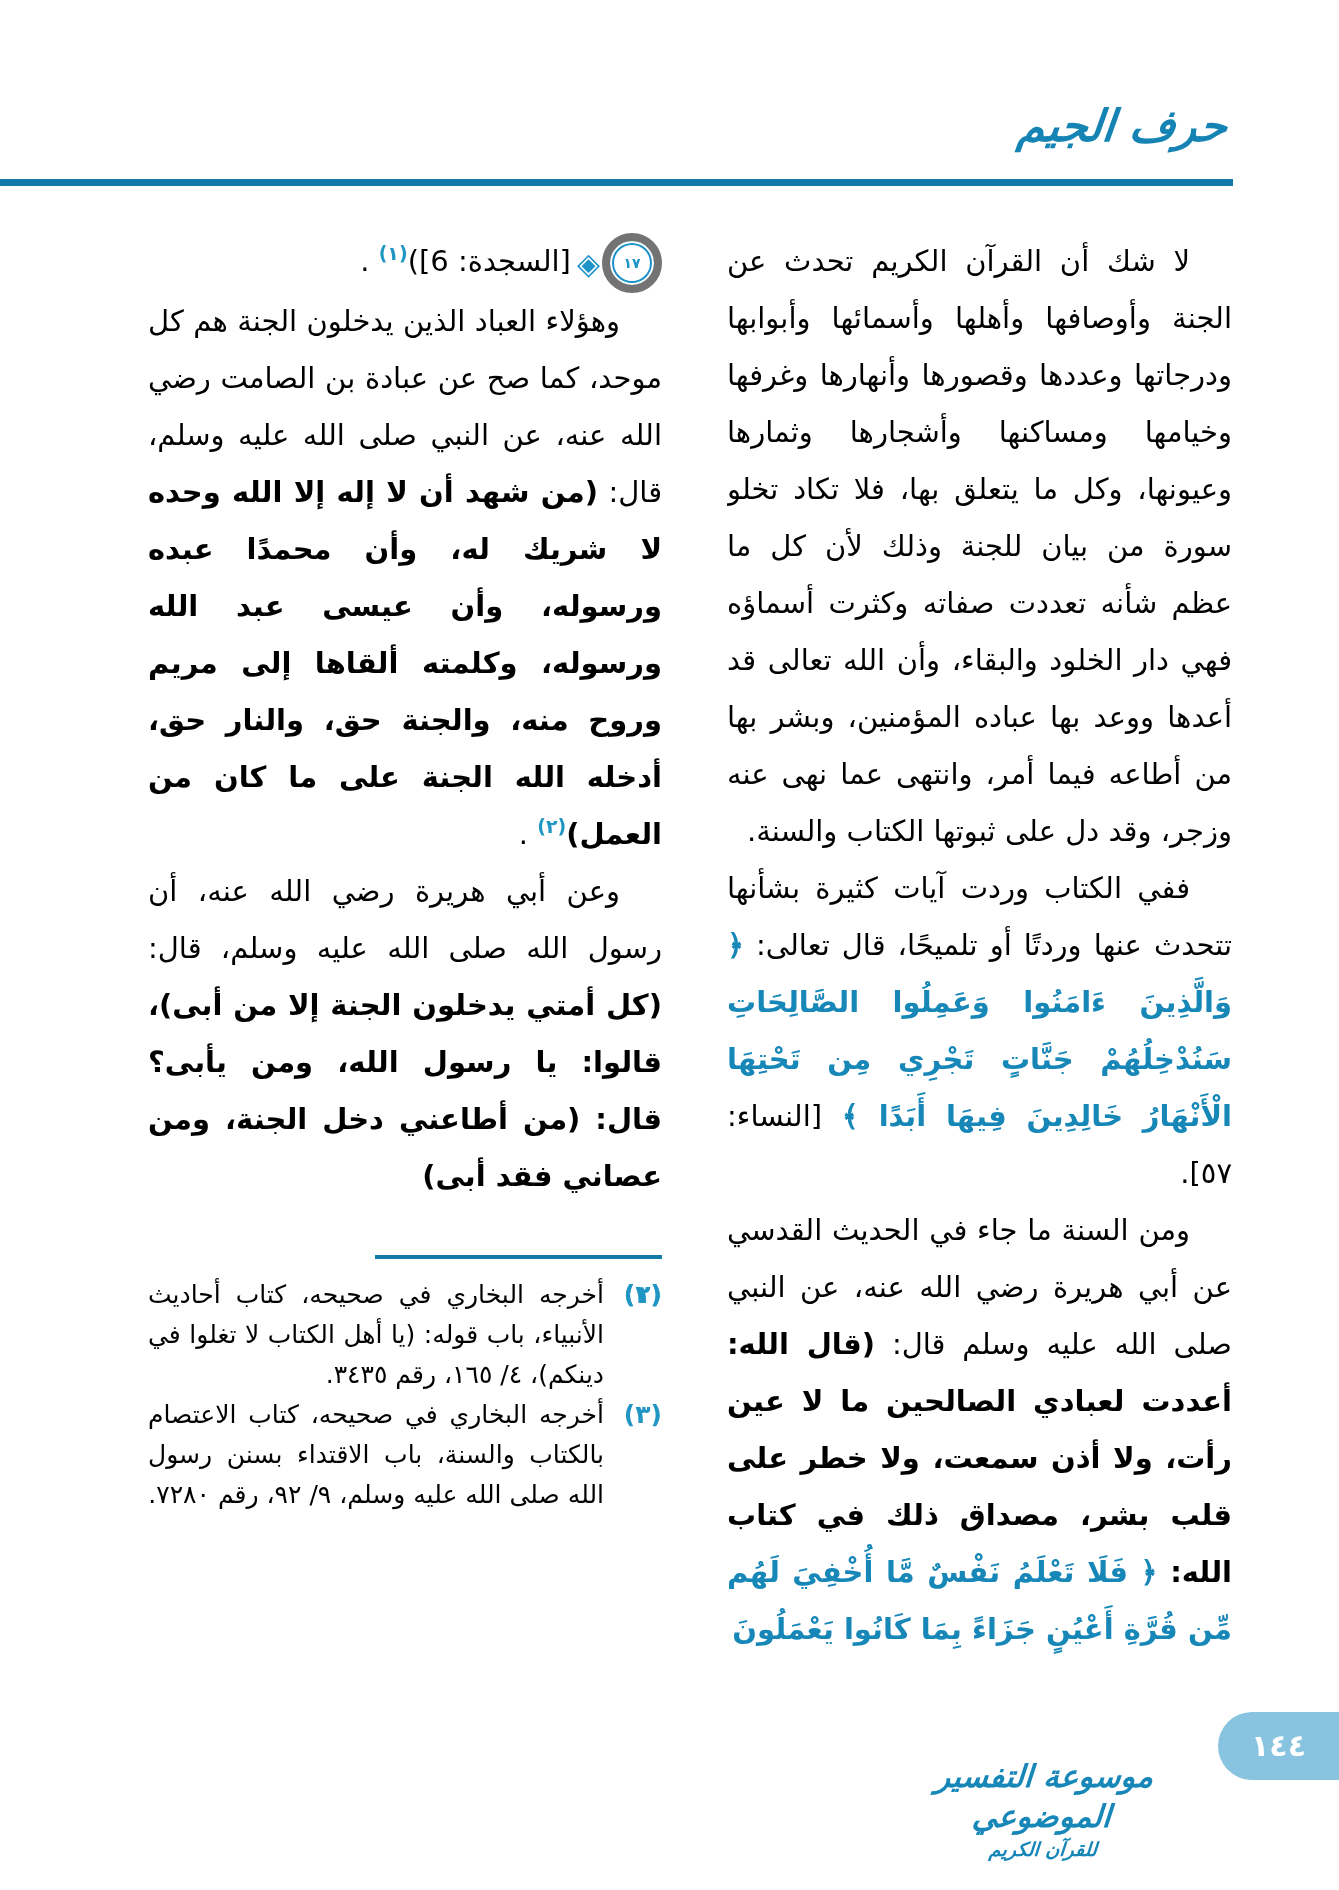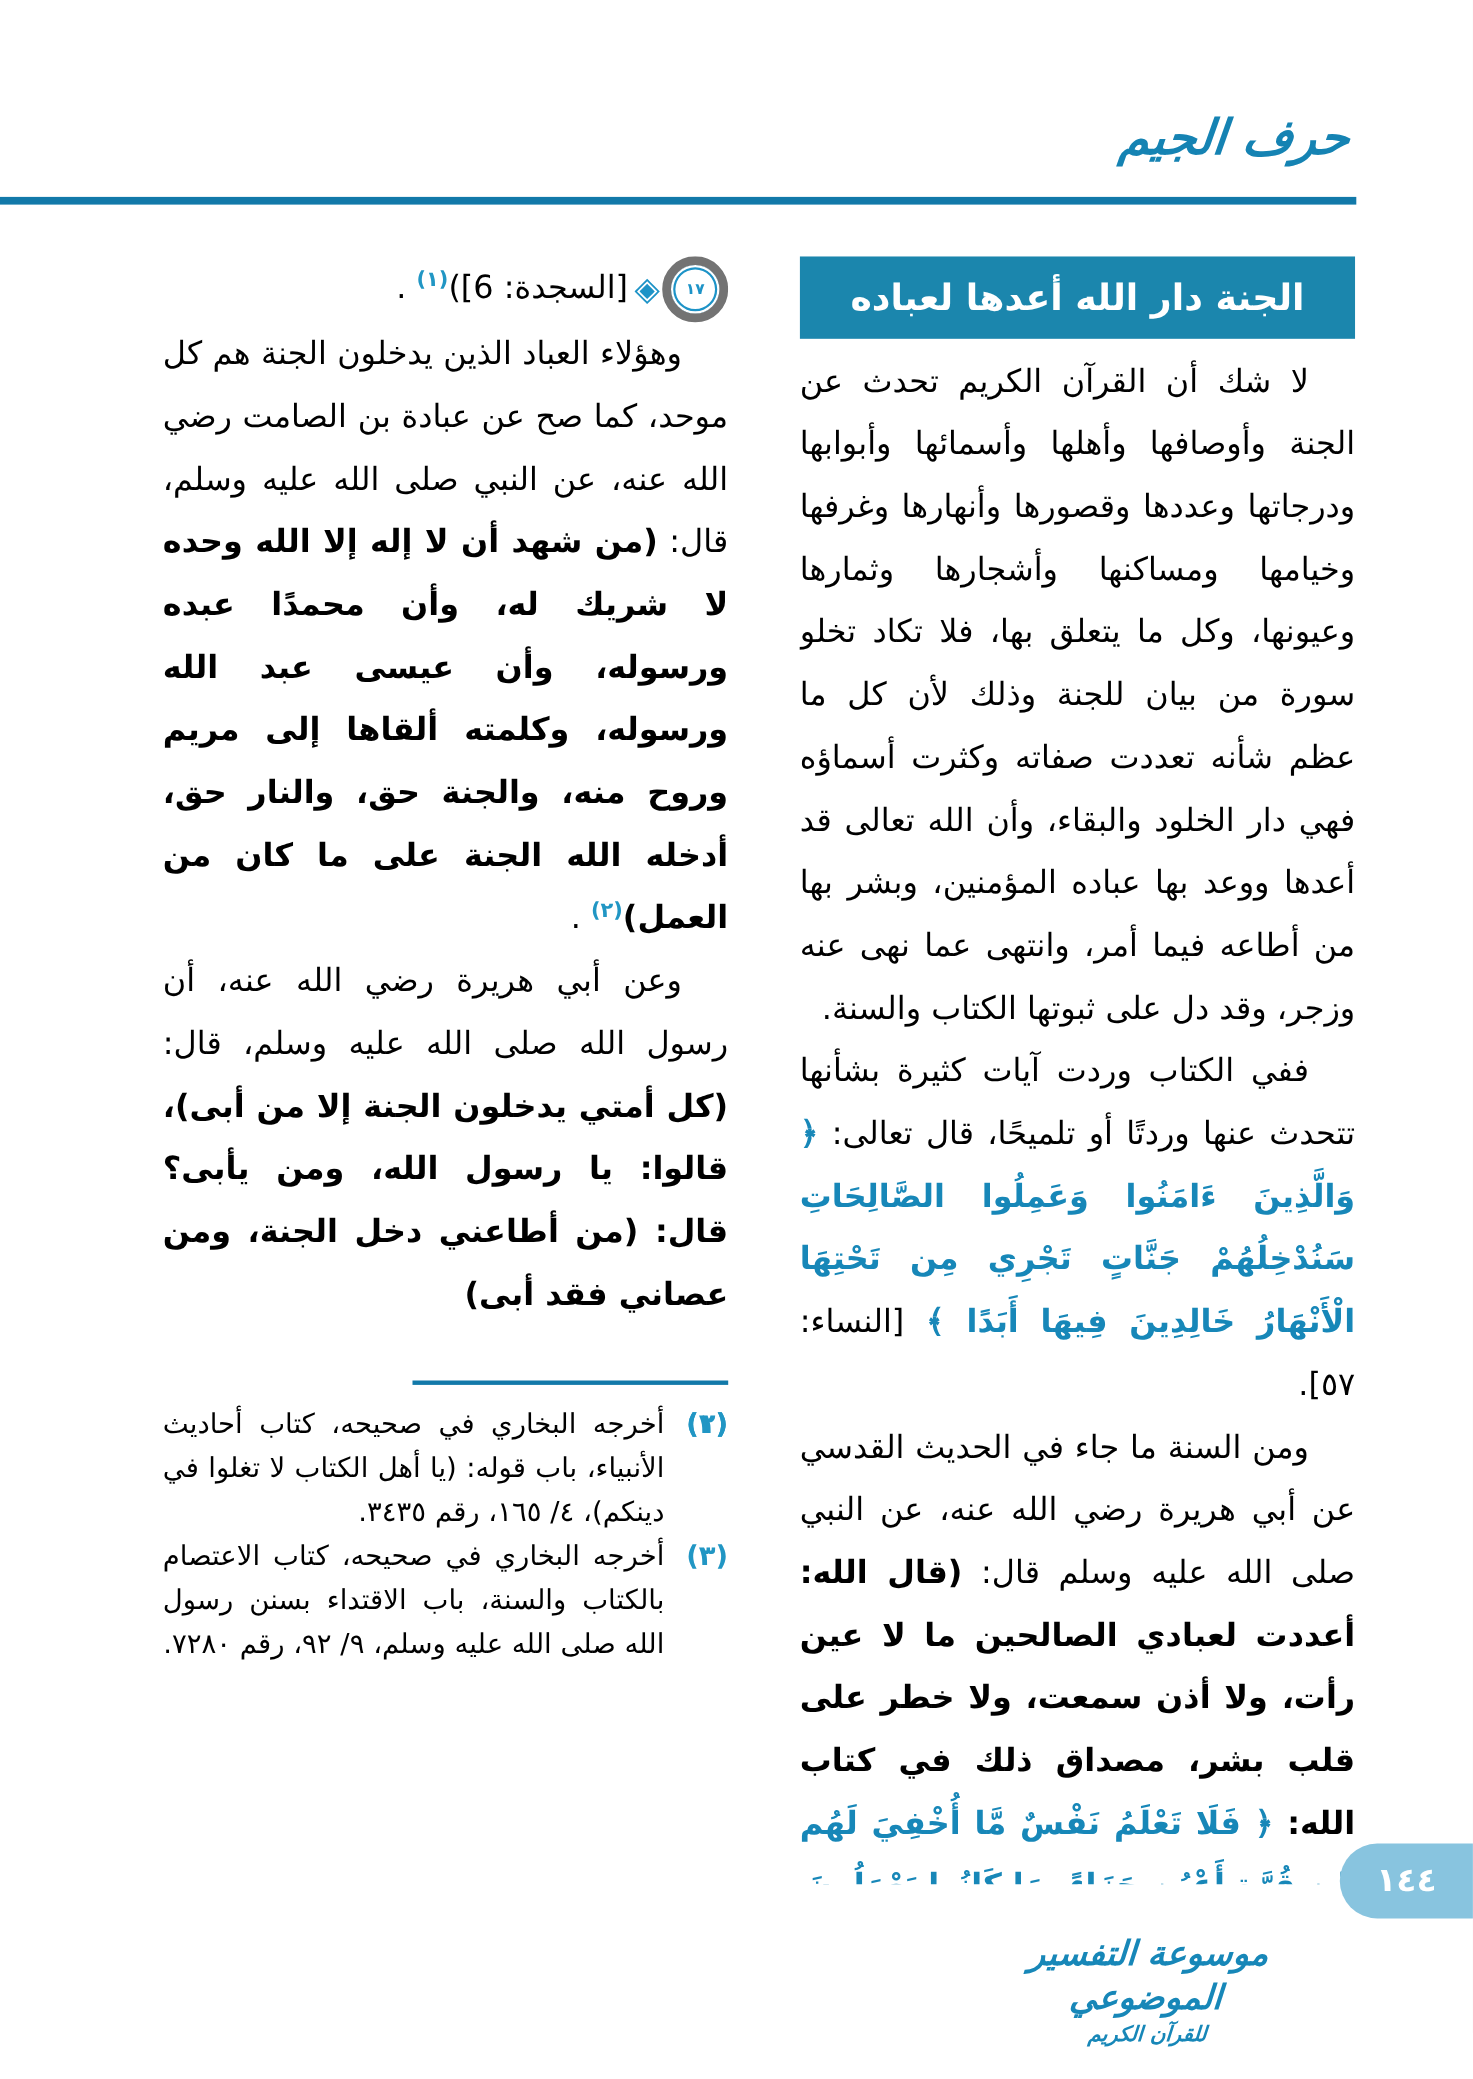--- a/index.html
+++ b/index.html
@@ -73,41 +73,38 @@
     color:#2196c4; font-weight:bold;
   }
   
   .footer-logo{
     position:absolute; top:1756px; right:176px; width:240px;
     text-align:center; color:#1787b8; font-style:italic;
   }
   .footer-logo .l1{display:block; font-size:31px; font-weight:bold; line-height:40px; transform:skewX(-4deg);}
   .footer-logo .l2{display:block; font-size:19px; font-weight:bold; line-height:26px; transform:skewX(-4deg);}
   .page-pill{
-    position:absolute; top:1676px; right:0;
+    position:absolute; top:1712px; right:0;
     width:121px; height:68px;
     background:#88c4df;
     border-radius:34px 0 0 34px;
     color:#ffffff; text-align:center; line-height:68px;
     font-size:30px; font-weight:bold;
   }
 </style>
 </head>
 <body>
 
 <div class="page">
 
   <div class="section-header">حرف الجيم</div>
   <div class="header-rule"></div>
 
   <div class="col col-right">
 
-    <div class="title-box">
-      <span>الجنة دار الله أعدها لعباده</span>
-    </div>
 
     <p class="indent"><span>لا شك أن القرآن الكريم تحدث عن الجنة وأوصافها وأهلها وأسمائها وأبوابها ودرجاتها وعددها وقصورها وأنهارها وغرفها وخيامها ومساكنها وأشجارها وثمارها وعيونها، وكل ما يتعلق بها، فلا تكاد تخلو سورة من بيان للجنة وذلك لأن كل ما عظم شأنه تعددت صفاته وكثرت أسماؤه فهي دار الخلود والبقاء، وأن الله تعالى قد أعدها ووعد بها عباده المؤمنين، وبشر بها من أطاعه فيما أمر، وانتهى عما نهى عنه وزجر، وقد دل على ثبوتها الكتاب والسنة.</span></p>
 
     <p class="indent"><span>ففي الكتاب وردت آيات كثيرة بشأنها تتحدث عنها وردتًا أو تلميحًا، قال تعالى: </span><span class="quran">﴿ وَالَّذِينَ ءَامَنُوا وَعَمِلُوا الصَّالِحَاتِ سَنُدْخِلُهُمْ جَنَّاتٍ تَجْرِي مِن تَحْتِهَا الْأَنْهَارُ خَالِدِينَ فِيهَا أَبَدًا ﴾ </span><span>[النساء: ٥٧].</span></p>
 
     <p class="indent"><span>ومن السنة ما جاء في الحديث القدسي عن أبي هريرة رضي الله عنه، عن النبي صلى الله عليه وسلم قال: </span><span class="hadith">(قال الله: أعددت لعبادي الصالحين ما لا عين رأت، ولا أذن سمعت، ولا خطر على قلب بشر، مصداق ذلك في كتاب الله: </span><span class="quran">﴿ فَلَا تَعْلَمُ نَفْسٌ مَّا أُخْفِيَ لَهُم مِّن قُرَّةِ أَعْيُنٍ جَزَاءً بِمَا كَانُوا يَعْمَلُونَ</span></p>
   </div>
 
   <div class="col col-left">
 

